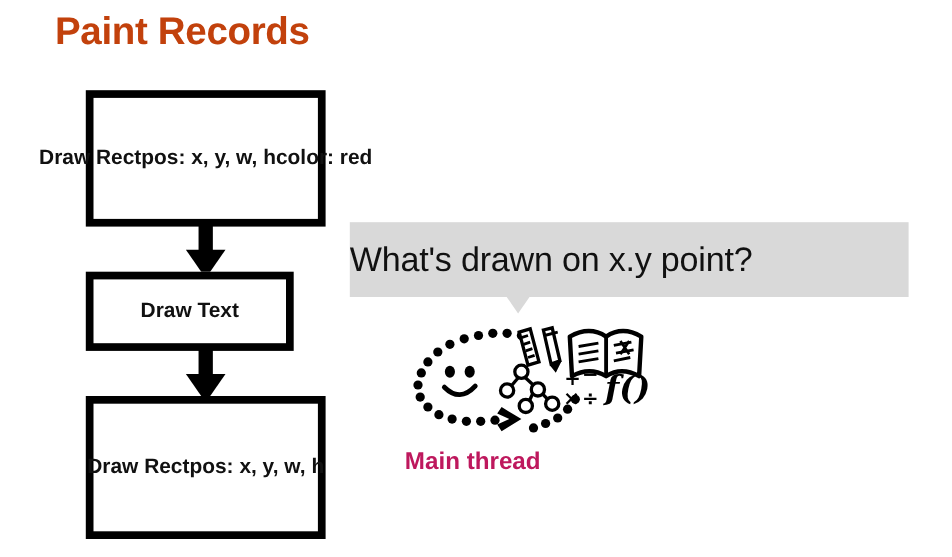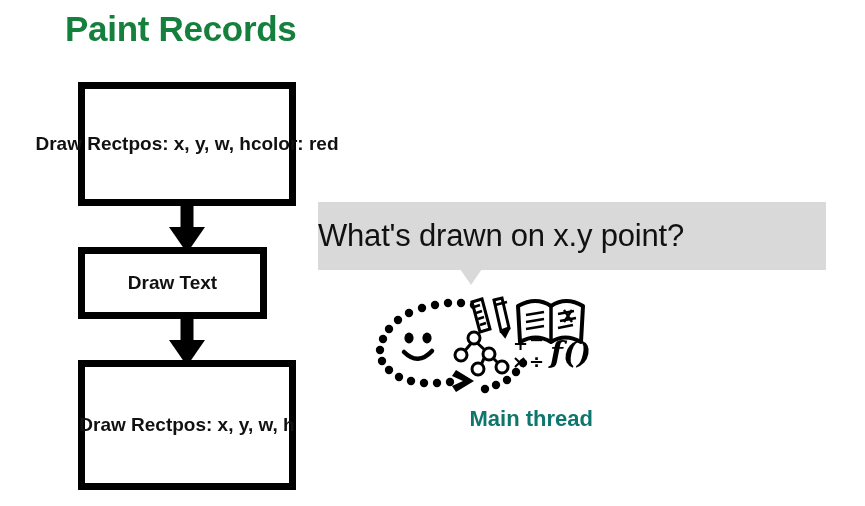--- a/index.html
+++ b/index.html
@@ -12,26 +12,26 @@
     height: 506px;
     position: relative;
     overflow: hidden;
     font-family: "Liberation Sans", "DejaVu Sans", sans-serif;
     color: #000000;
   }
 
   
   #page-title {
     position: absolute;
-    left: 65px;
+    left: 50px;
     top: 9px;
     font-size: 35px;
     font-weight: bold;
     letter-spacing: -0.3px;
-    color: #15803d;
+    color: #c2410c;
     white-space: nowrap;
   }
 
   
   .record-box {
     position: absolute;
     box-sizing: border-box;
     border: 7px solid #000000;
     background: #ffffff;
     display: flex;
@@ -118,24 +118,24 @@
     width: 225px;
     height: 110px;
   }
   #main-thread-illustration svg { display: block; }
 
   #main-thread-label {
     position: absolute;
     left: 368px;
     top: 406px;
     width: 225px;
-    text-align: right;
+    text-align: left;
     font-size: 22px;
     font-weight: bold;
-    color: #0f766e;
+    color: #be185d;
     white-space: nowrap;
   }
 </style>
 </head>
 <body>
 
 <div id="page-title">Paint Records</div>
 
 <div class="record-box" id="box-draw-rect-red">
   <div class="record-line">Draw Rect</div>

